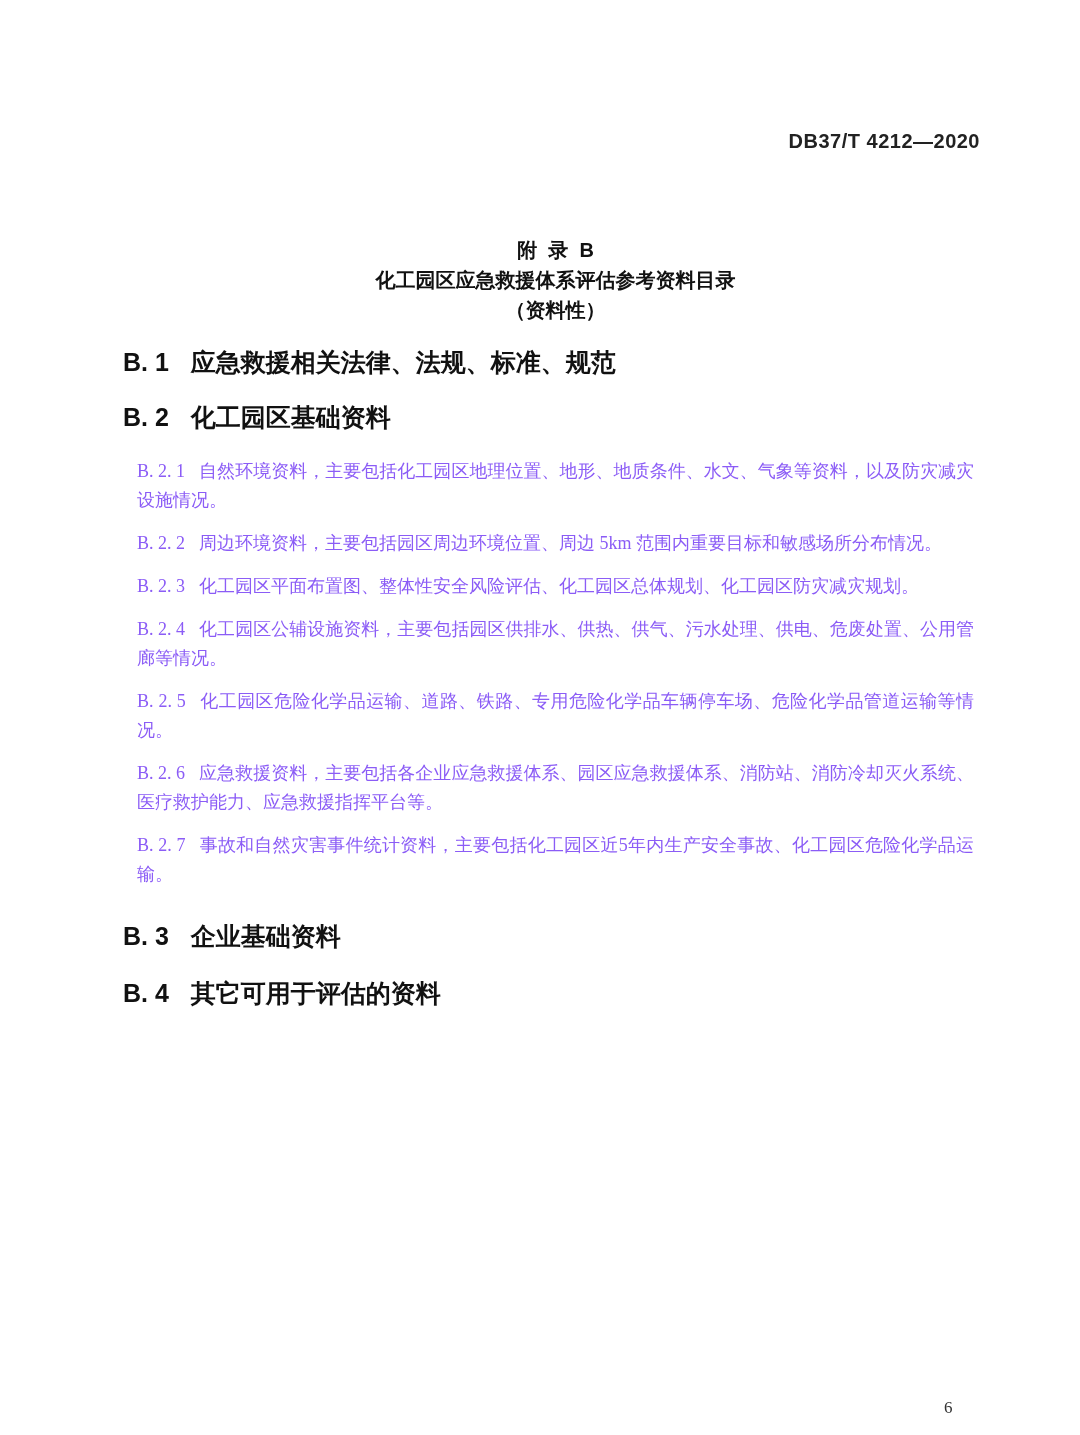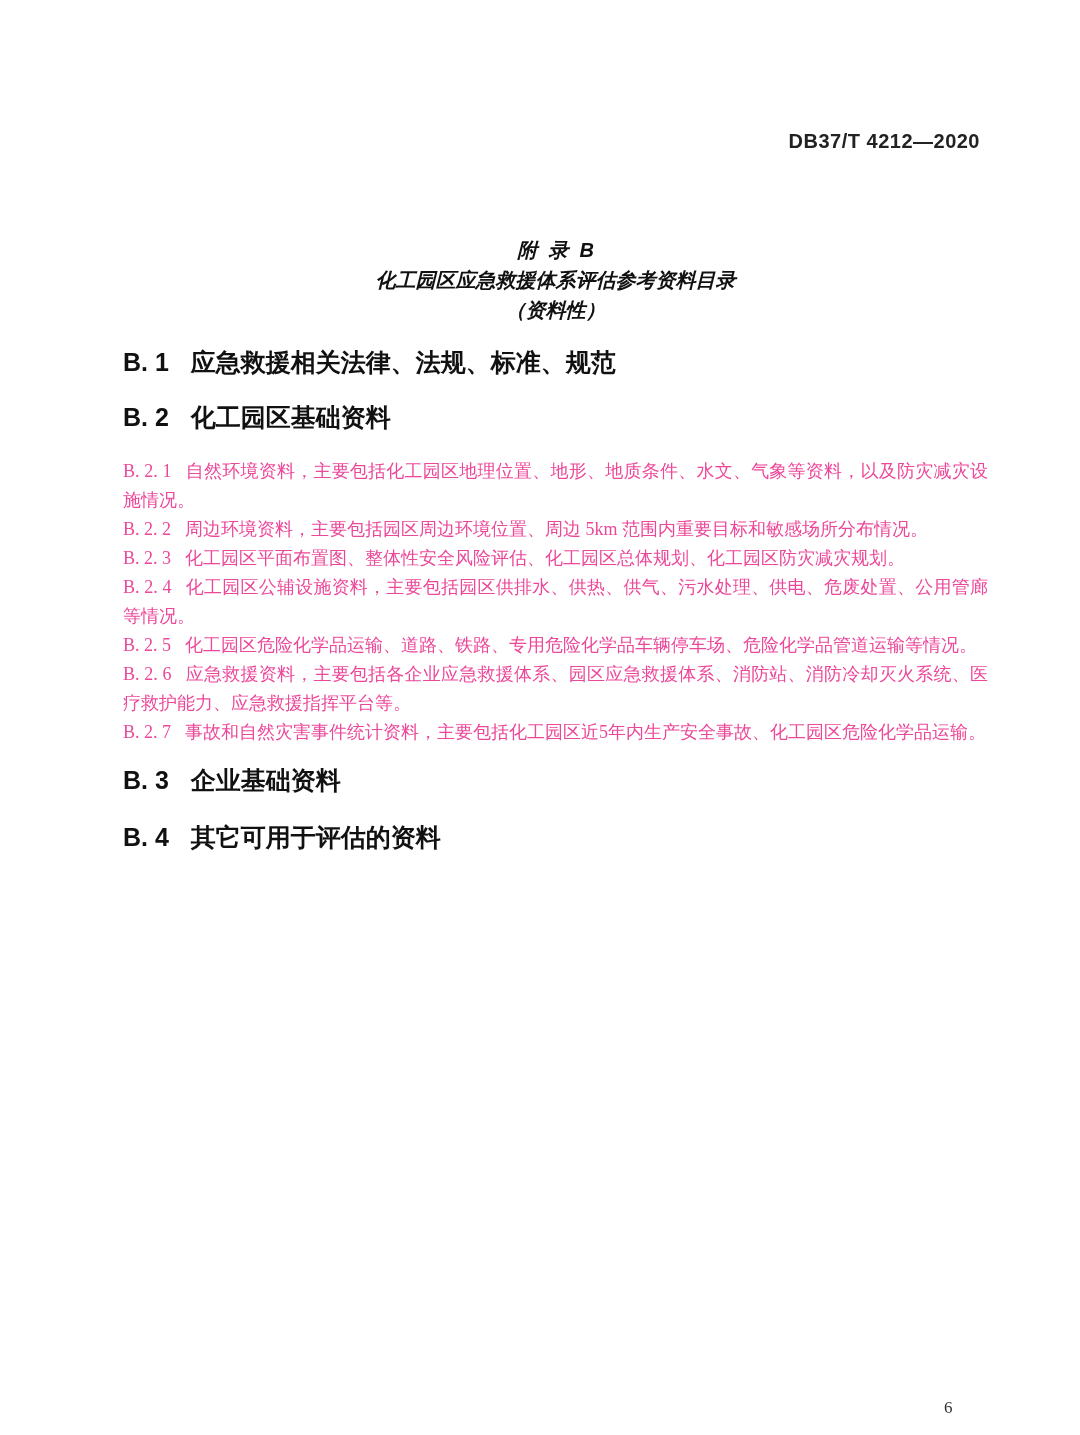--- a/index.html
+++ b/index.html
@@ -24,49 +24,48 @@
     position:absolute;
     left:123px;top:0;
     width:865px;
   }
   .title-block{
     margin-top:235px;
     text-align:center;
     font-family:"Liberation Sans","DejaVu Sans",sans-serif;
     font-weight:bold;
     color:#111;
-    font-style:italic;
   }
   .title-line{
     font-size:20px;
     line-height:30px;
     white-space:pre;
   }
   .sec-heading{
     font-family:"Liberation Sans","DejaVu Sans",sans-serif;
     font-weight:bold;
     font-size:25px;
     line-height:30px;
     color:#111;
     margin:0;
   }
   .sec-heading .sec-num{margin-right:22px;}
   .mt-b1{margin-top:22px;}
   .mt-b2{margin-top:25px;}
-  .mt-b3{margin-top:18px;}
+  .mt-b3{margin-top:32px;}
   .mt-b4{margin-top:27px;}
   .para-block{margin-top:25px;}
   .para-block-sm{margin-top:25px;}
   .para{
-    margin:0;
+    margin:14px;
     font-size:18px;
     line-height:29px;
     text-align:justify;
     text-align-last:left;
-    color:#ec4899;
+    color:#8b5cf6;
   }
   .para .item-num{
     margin-right:14px;
     white-space:pre;
   }
   .page-number{
     position:absolute;
     top:1398px;left:944px;
     font-size:17px;
     color:#333;

